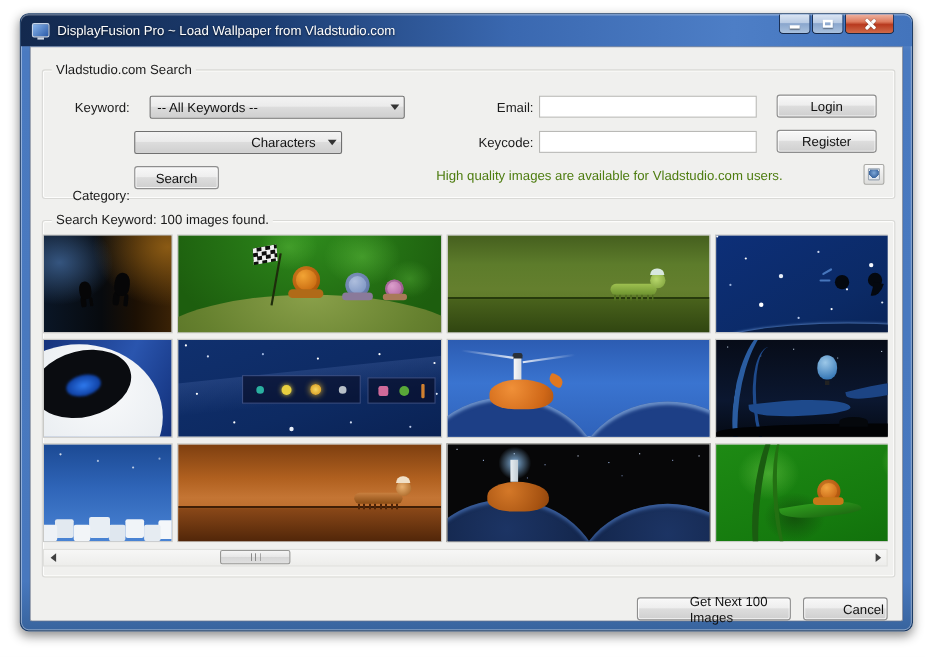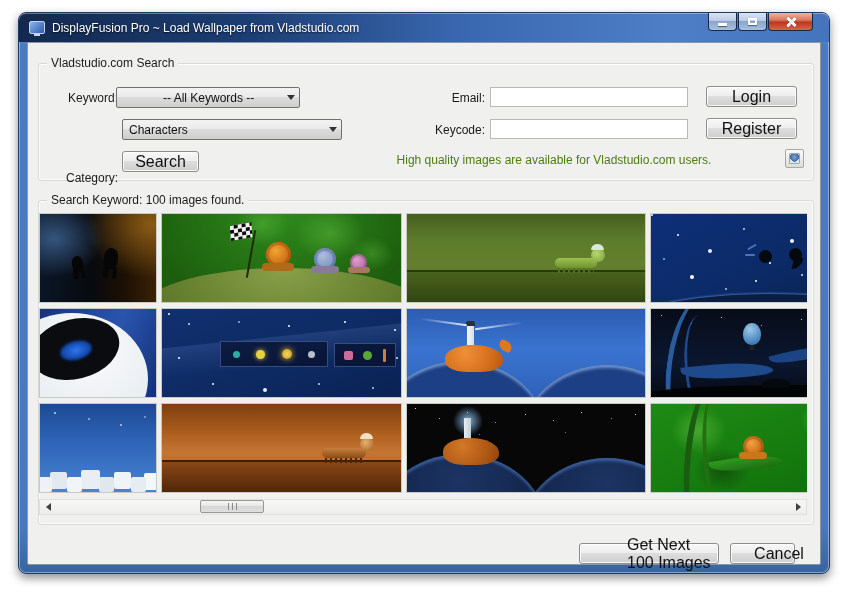--- a/index.html
+++ b/index.html
@@ -41,21 +41,21 @@
     background:linear-gradient(#f3f3f3 0%,#ebebeb 45%,#dcdcdc 50%,#cfcfcf 100%);
     display:flex;align-items:center;}
   .combo .val{flex:1;padding:0 6px;color:#111;white-space:nowrap;overflow:hidden;}
   .combo .dd{width:17px;display:flex;align-items:center;justify-content:center;}
   .tri-down{width:0;height:0;border-left:4px solid transparent;border-right:4px solid transparent;border-top:5px solid #333;}
   .textbox{position:absolute;height:20px;border:1px solid #b9b9b6;background:#fff;padding:0 5px;
     font-family:"Liberation Sans",sans-serif;font-size:12px;color:#111;}
   .btn{position:absolute;border:1px solid #8e8e8e;border-radius:3px;color:#111;
     background:linear-gradient(#f8f8f8 0%,#eeeeee 45%,#dddddd 50%,#cfcfcf 100%);
     box-shadow:inset 0 0 0 1px rgba(255,255,255,.8);
-    display:flex;align-items:center;justify-content:center;font-size:16px;cursor:default;}
+    display:flex;align-items:center;justify-content:center;font-size:12px;cursor:default;}
   .note{position:absolute;text-align:center;color:#4d7c0f;}
   .mini-btn{position:absolute;width:19px;height:19px;border:1px solid #a8a8a4;border-radius:2px;
     background:linear-gradient(#fafafa,#dcdcda);display:flex;align-items:center;justify-content:center;}
   .mini-pic{width:11px;height:11px;border:1px solid #9aa6b4;background:radial-gradient(circle at 50% 35%,#7ea8d8 0%,#3a66a0 60%,#dfe6ee 61%);border-radius:1px;}
   
   .grid{position:absolute;overflow:hidden;}
   .grow{display:flex;gap:4px;margin-bottom:5px;}
   .t{position:relative;overflow:hidden;border:1px solid #c9c9c6;height:90px;flex:0 0 auto;}
   .ly{position:absolute;}
   
@@ -235,28 +235,28 @@
         <div class="glyph-close"></div>
       </div>
   </div>
 
   <div class="client">
 
     <div class="groupbox" style="left:10px;top:20px;width:776px;height:118px;">
       <span class="group-label">Vladstudio.com Search</span>
     </div>
     <div class="lbl" style="left:28px;top:48px;width:62px;">Keyword:</div>
-    <div class="combo" style="left:88px;top:44px;width:184px;padding-left:40px;">
+    <div class="combo" style="left:108px;top:44px;width:232px;">
       <span class="val">-- All Keywords --</span>
       <span class="dd">
           <span class="tri-down"></span>
         </span>
     </div>
     <div class="lbl" style="left:28px;top:80px;width:62px;margin-top:48px;">Category:</div>
-    <div class="combo" style="left:94px;top:76px;width:220px;">
+    <div class="combo" style="left:94px;top:76px;width:189px;text-align:right;">
       <span class="val">Characters</span>
       <span class="dd">
           <span class="tri-down"></span>
         </span>
     </div>
     <div class="btn" style="left:94px;top:108px;width:77px;height:21px;">Search</div>
 
     <div class="lbl" style="left:407px;top:48px;width:50px;">Email:</div>
     <input class="textbox" style="left: 462px; top: 44px; width: 198px;" value="">
     <div class="btn" style="left:678px;top:43px;width:91px;height:21px;">Login</div>
@@ -387,16 +387,16 @@
         </div>
       <div class="scroll-thumb">
           <span class="grip"></span>
         </div>
       <div class="scroll-arrow" style="right:0;">
           <span class="tri-right"></span>
         </div>
     </div>
 
     <div class="btn" style="left:551px;top:500px;width:140px;height:21px;padding-left:47px;">Get Next 100 Images</div>
-    <div class="btn" style="left:702px;top:500px;width:65px;height:21px;padding-left:33px;">Cancel</div>
+    <div class="btn" style="left:702px;top:500px;width:77px;height:21px;padding-left:33px;">Cancel</div>
 
   </div>
 </div>
 
 </body></html>

